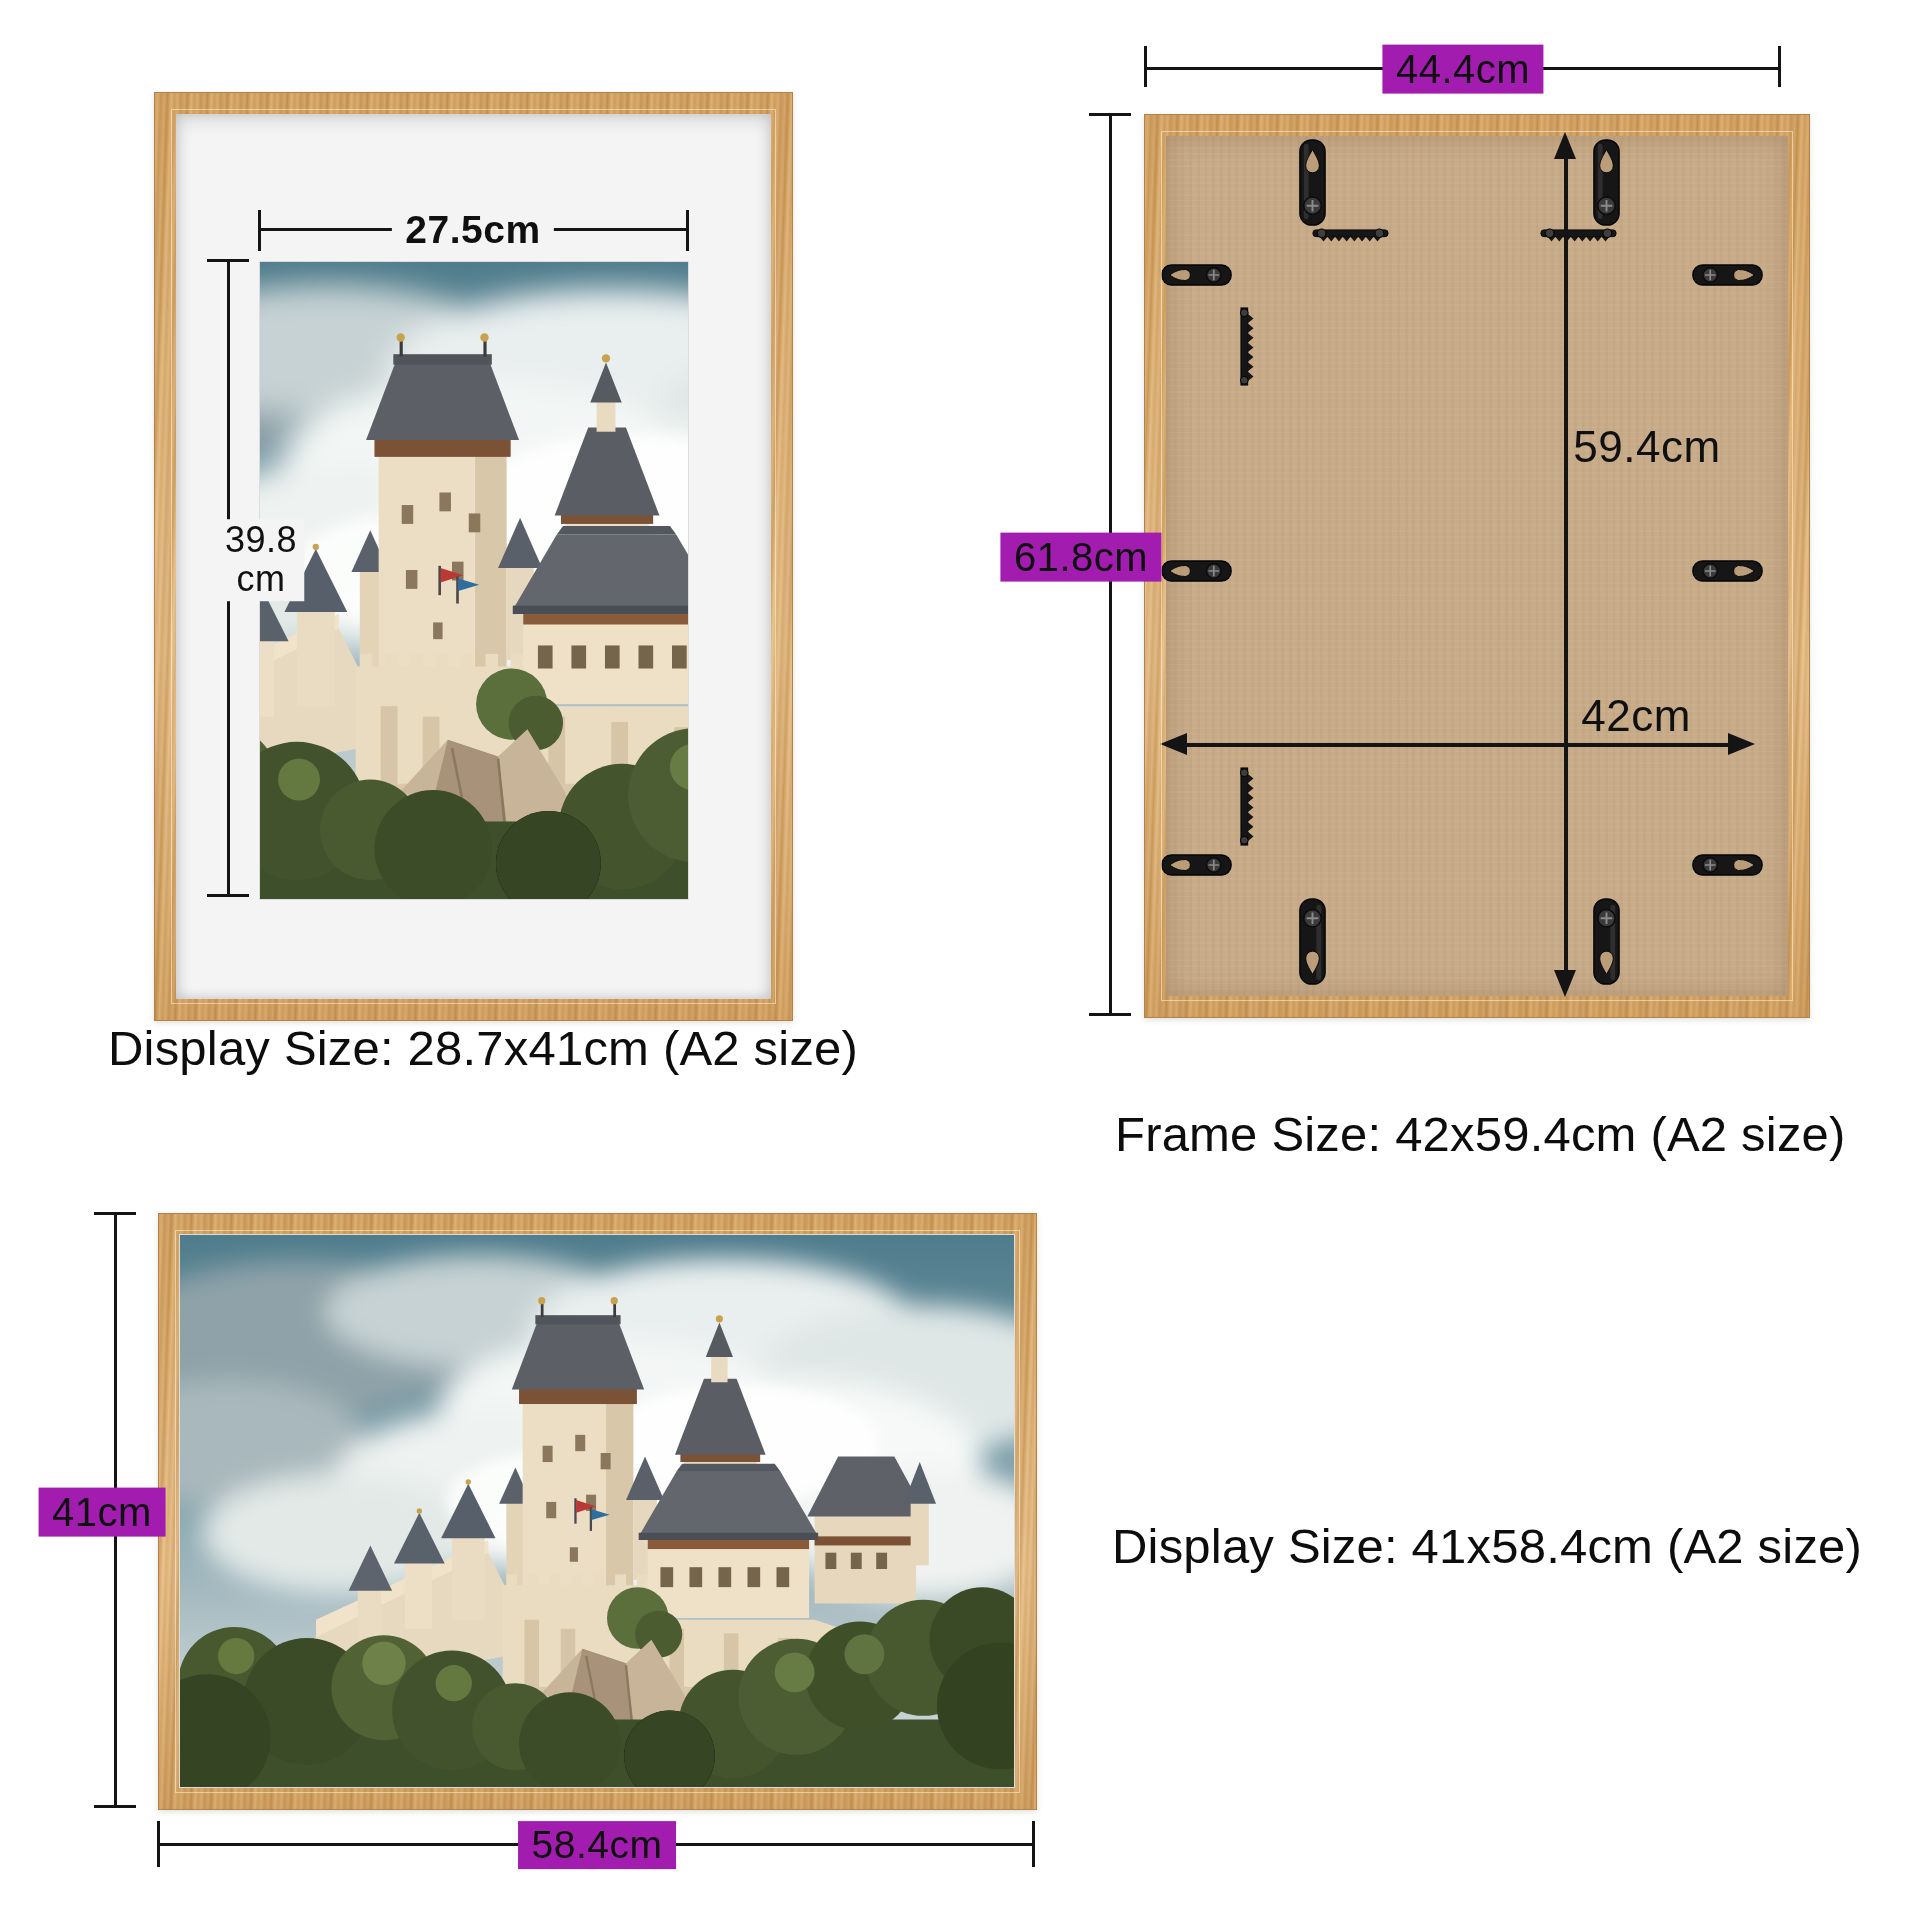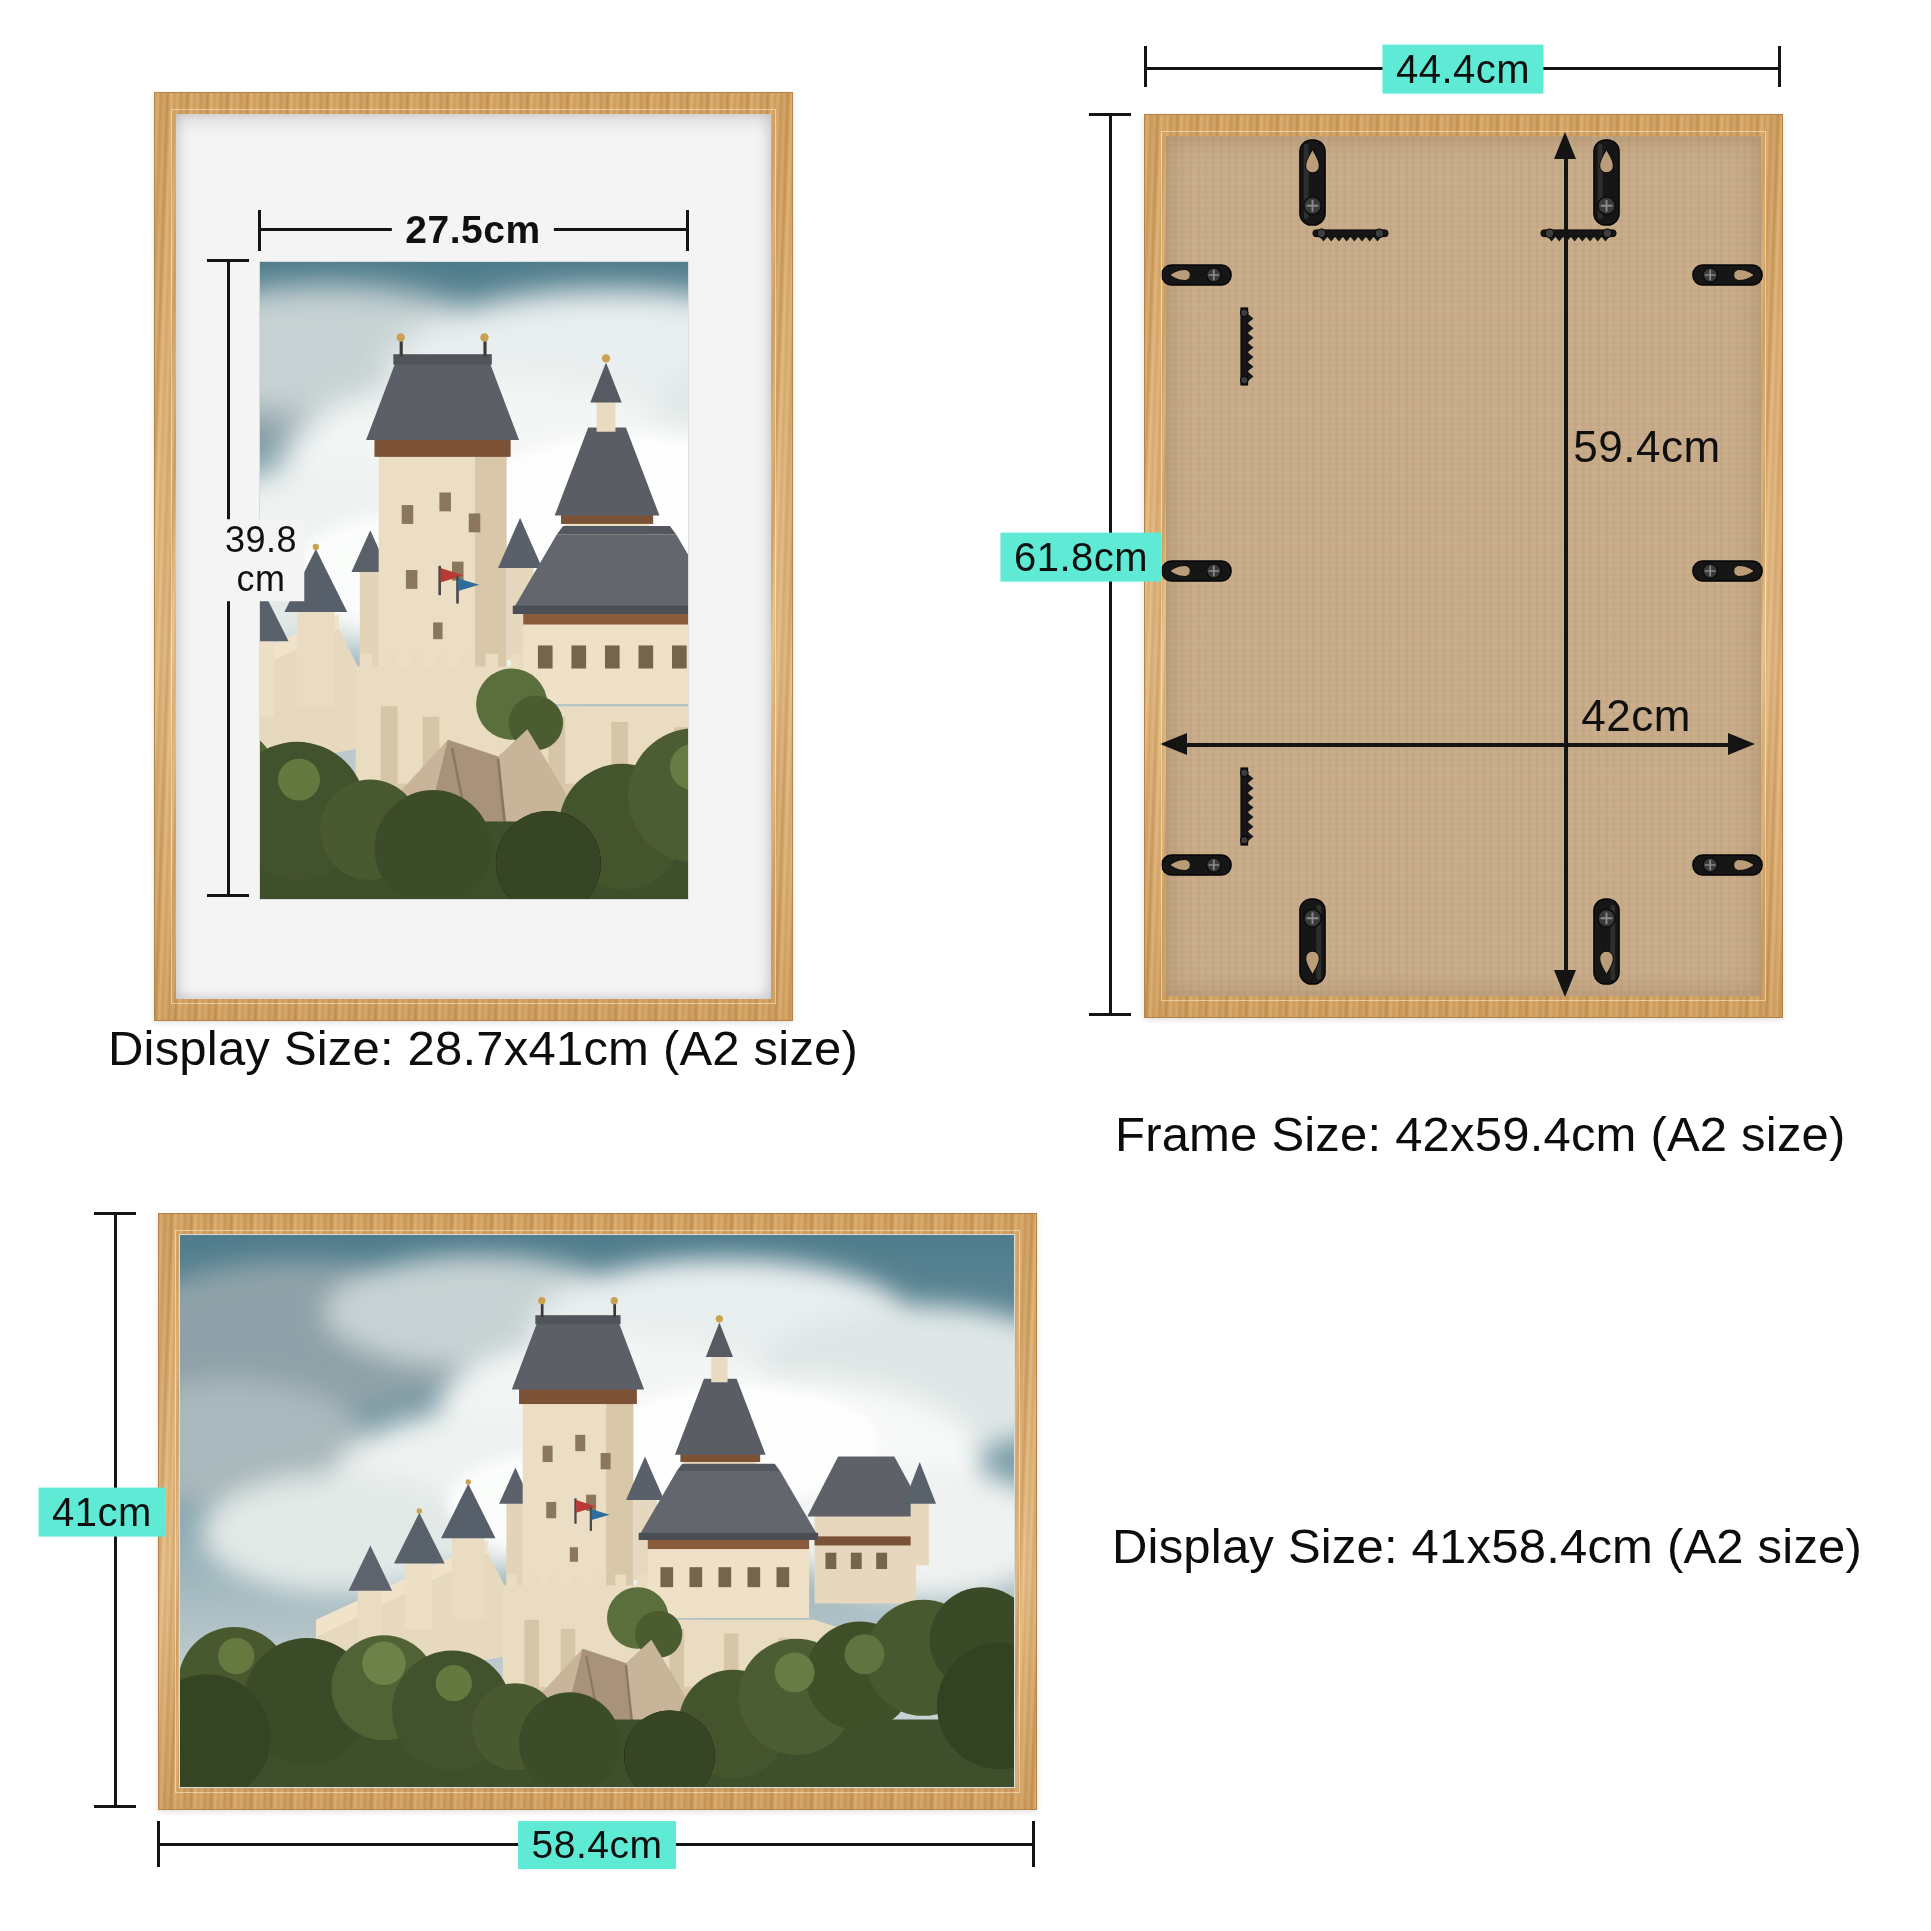--- a/index.html
+++ b/index.html
@@ -25,21 +25,21 @@
       repeating-linear-gradient(0deg, rgba(255,255,255,.045) 0 1.9px, rgba(0,0,0,0) 1.9px 5.8px),
       repeating-linear-gradient(90deg, rgba(110,80,50,.05) 0 2.9px, rgba(0,0,0,0) 2.9px 7.7px);
     box-shadow:inset 0 0 25px rgba(90,60,30,.25);}
 
   
   .dl-h{position:absolute;height:2.9px;background:#141414;}
   .dl-v{position:absolute;width:2.9px;background:#141414;}
   .tick-v{position:absolute;width:2.9px;height:41px;background:#141414;}
   .tick-h{position:absolute;width:42px;height:2.9px;background:#141414;}
   .dimlabel{position:absolute;transform:translate(-50%,-50%);white-space:nowrap;
-            font-size:39px;letter-spacing:0.5px;color:#101010;background:#5eead4;padding:1.9px 13.5px;}
+            font-size:39px;letter-spacing:0.5px;color:#101010;background:#a21caf;padding:1.9px 13.5px;}
   .dimlabel.on-mat{background:#f4f4f4;}
   .dimlabel.on-board{background:transparent;padding:0;font-size:44px;}
   .dimlabel.two-line{text-align:center;line-height:1.08;font-size:36px;padding:1.9px 7.7px;margin-left:32px;}
   .dimlabel.small{font-size:40px;}
 
   .ah-up{position:absolute;width:0;height:0;border-left:11.6px solid transparent;border-right:11.6px solid transparent;border-bottom:27px solid #141414;}
   .ah-down{position:absolute;width:0;height:0;border-left:11.6px solid transparent;border-right:11.6px solid transparent;border-top:27px solid #141414;}
   .ah-left{position:absolute;width:0;height:0;border-top:11.6px solid transparent;border-bottom:11.6px solid transparent;border-right:27px solid #141414;}
   .ah-right{position:absolute;width:0;height:0;border-top:11.6px solid transparent;border-bottom:11.6px solid transparent;border-left:27px solid #141414;}
 
@@ -257,21 +257,21 @@
 
   <div class="dl-v" style="left:227px;top:261px;height:636px;"></div>
   <div class="tick-h" style="left:207px;top:259px;"></div>
   <div class="tick-h" style="left:207px;top:894px;"></div>
   <div class="dimlabel on-mat two-line" style="left:229px;top:560px;">
     <div>39.8</div>
     <div>cm</div>
   </div>
   <div class="caption" style="left:108px;top:1020px;">Display Size: 28.7x41cm (A2 size)</div>
 
-  <div class="wood" style="left:1144px;top:114px;width:637px;height:902px;">
+  <div class="wood" style="left:1144px;top:114px;width:637px;height:902px;padding-left:27px;">
     <div class="board"></div>
 
     <svg class="hw" style="left:152px;top:23px;width:31px;height:89px;" viewBox="0 0 32 92">
         <use href="#hookSym"></use>
       </svg>
     <svg class="hw" style="left:446px;top:23px;width:31px;height:89px;" viewBox="0 0 32 92">
         <use href="#hookSym"></use>
       </svg>
 
     <svg class="hw" style="left:167px;top:112px;width:77px;height:16.4px;" viewBox="0 0 80 17">

